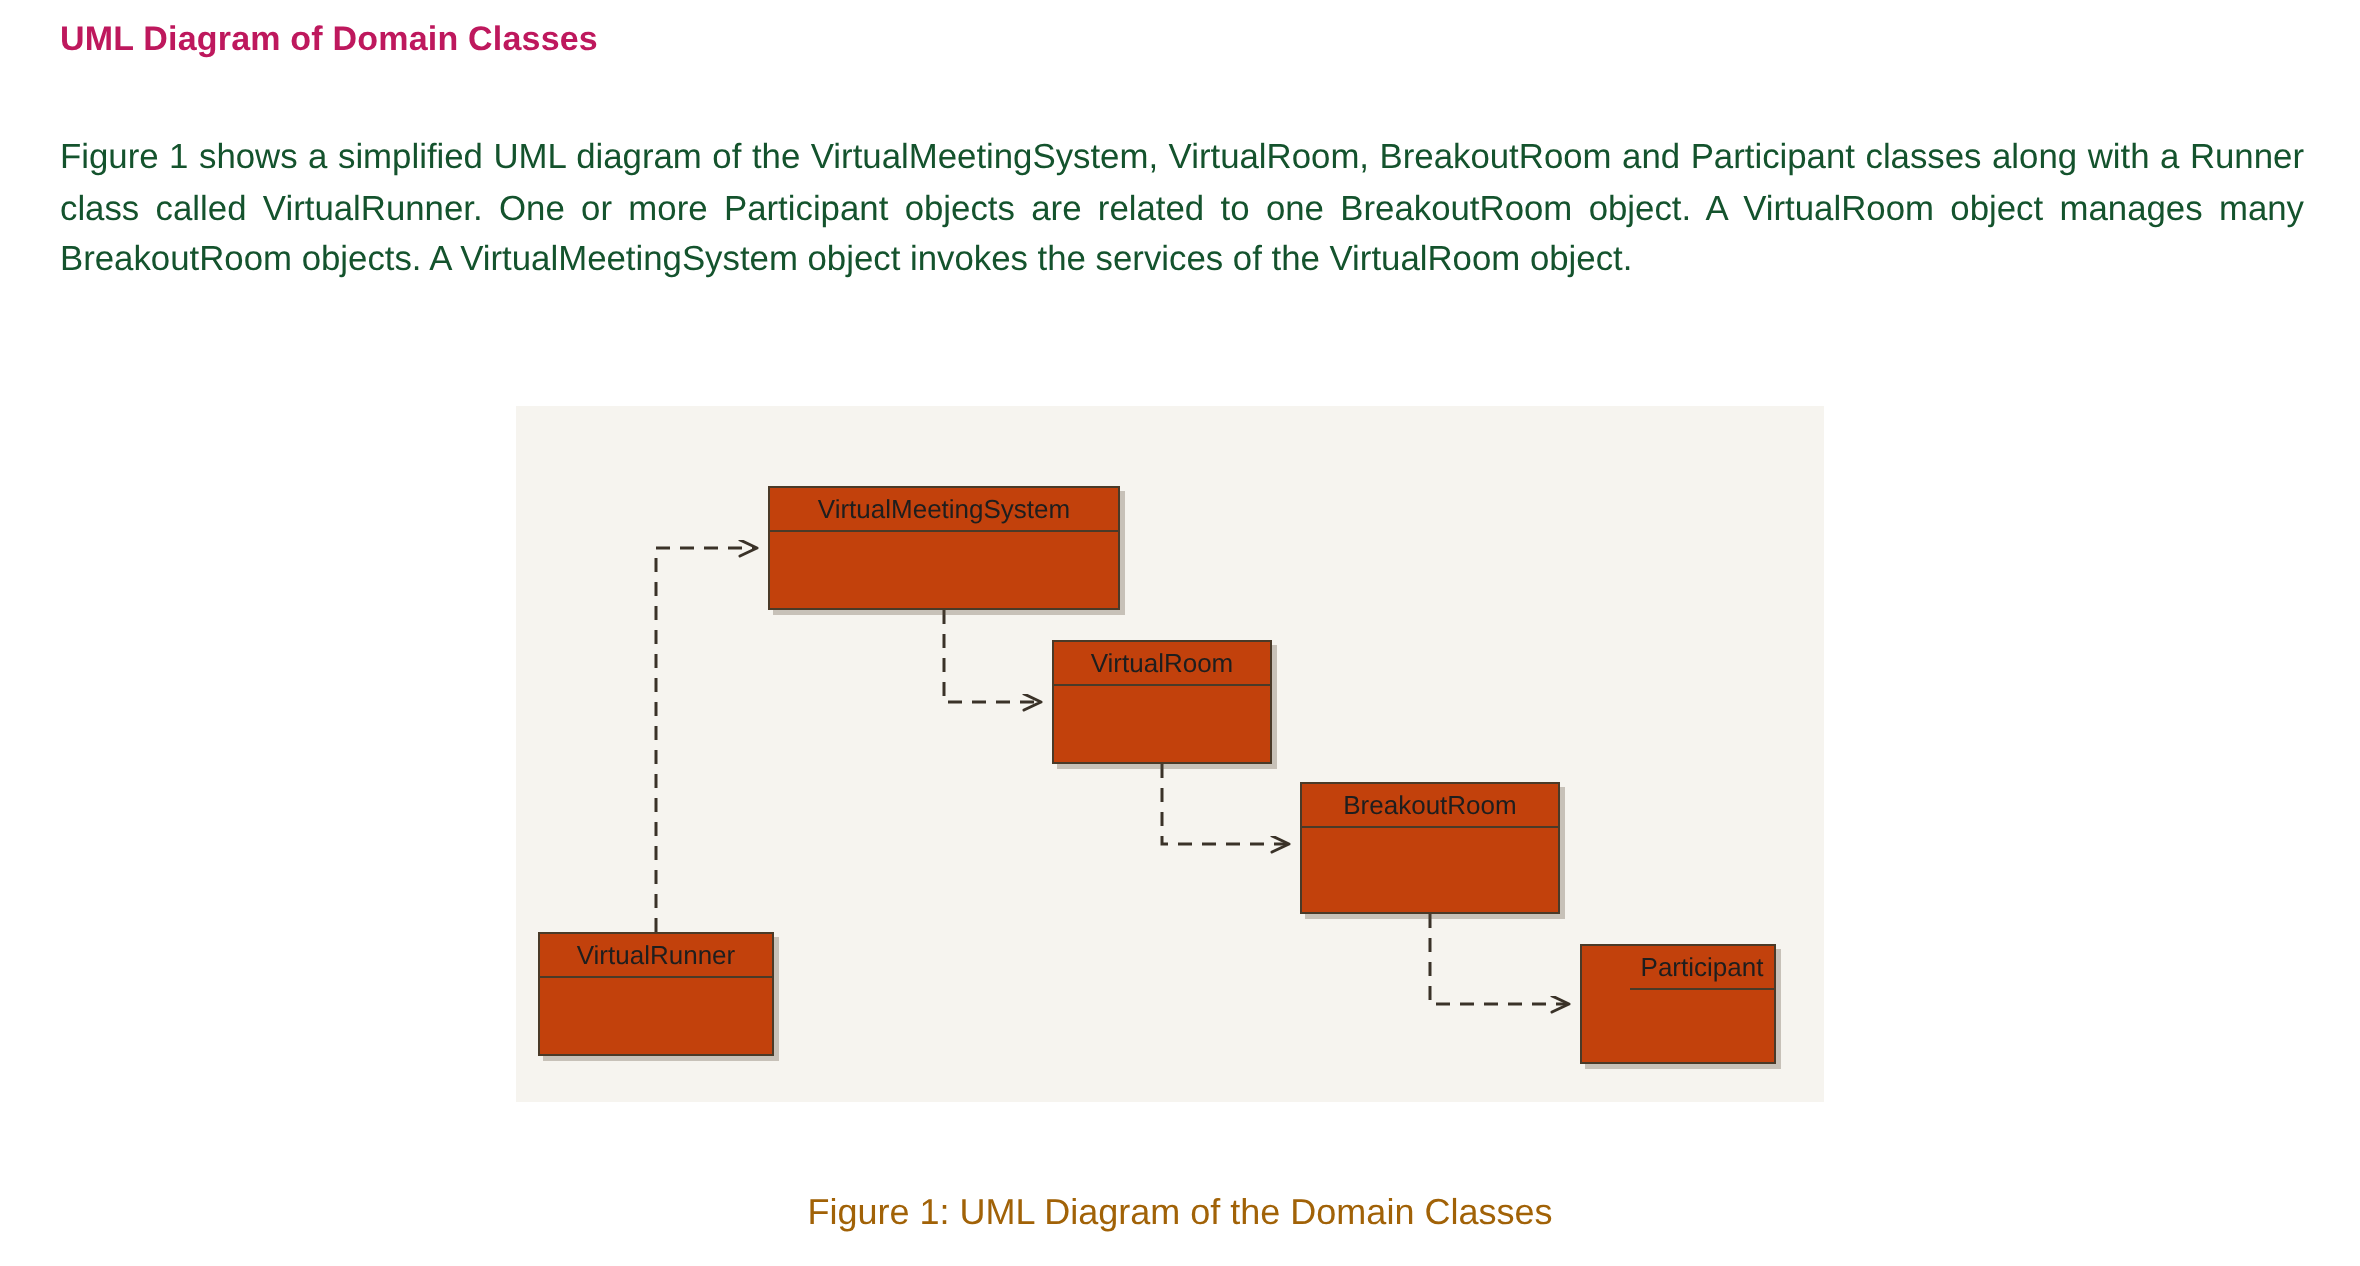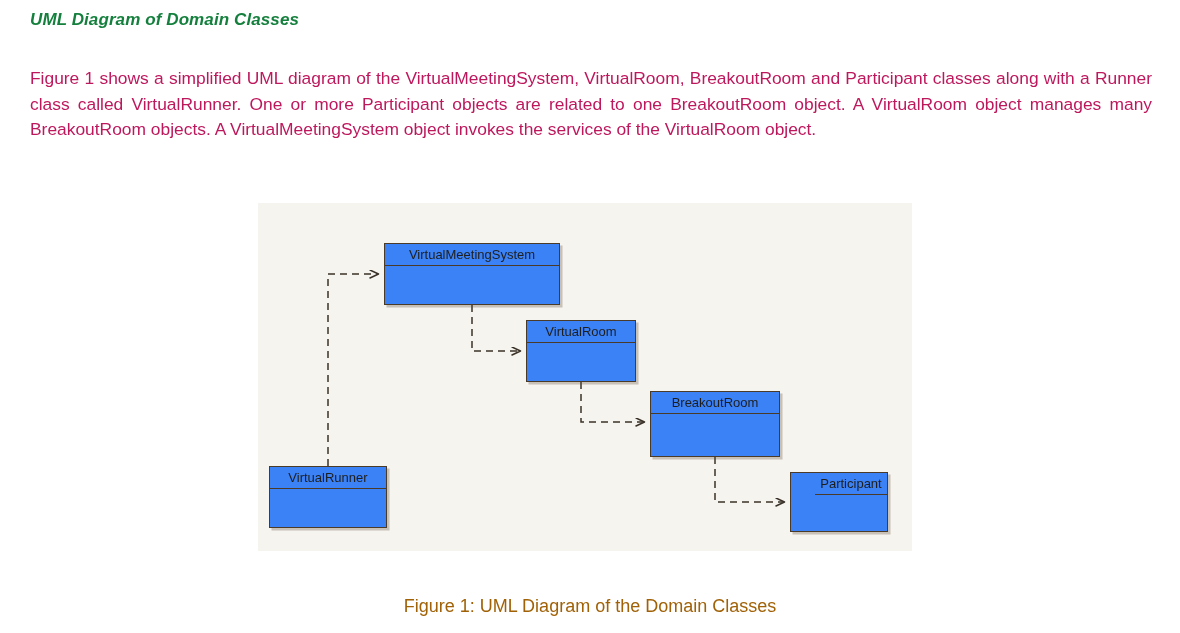--- a/index.html
+++ b/index.html
@@ -17,36 +17,35 @@
   }
 
   
   #page-title {
     position: absolute;
     left: 30px;
     top: 10px;
     font-size: 17px;
     font-weight: bold;
     letter-spacing: 0.1px;
-    color: #15803d;
+    color: #be185d;
     white-space: nowrap;
-    font-style: italic;
   }
 
   
   #body-paragraph {
     position: absolute;
     left: 30px;
     top: 66px;
     width: 1122px;
     font-size: 17.4px;
     line-height: 25.6px;
     text-align: justify;
     text-justify: inter-word;
-    color: #be185d;
+    color: #14532d;
   }
 
   
   #diagram-panel {
     position: absolute;
     left: 258px;
     top: 203px;
     width: 654px;
     height: 348px;
     background: #f6f4ef;
@@ -57,21 +56,21 @@
     top: 0;
     width: 654px;
     height: 348px;
     display: block;
   }
 
   
   .uml-class {
     position: absolute;
     box-sizing: border-box;
-    background: #3b82f6;
+    background: #c2410c;
     border: 1.6px solid #4a3a28;
     box-shadow: 2.5px 2.5px 0 rgba(90, 75, 55, 0.30);
   }
   .uml-class .uml-name {
     display: block;
     box-sizing: border-box;
     width: 100%;
     text-align: center;
     font-size: 13px;
     line-height: 21px;

